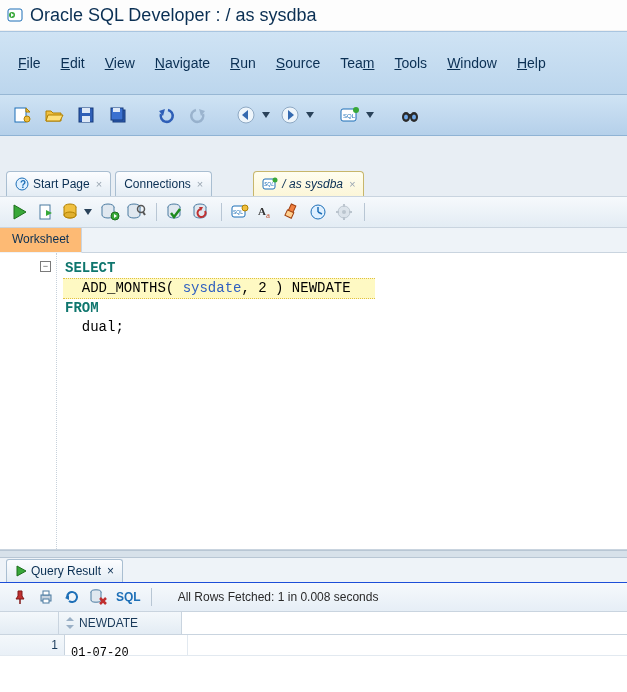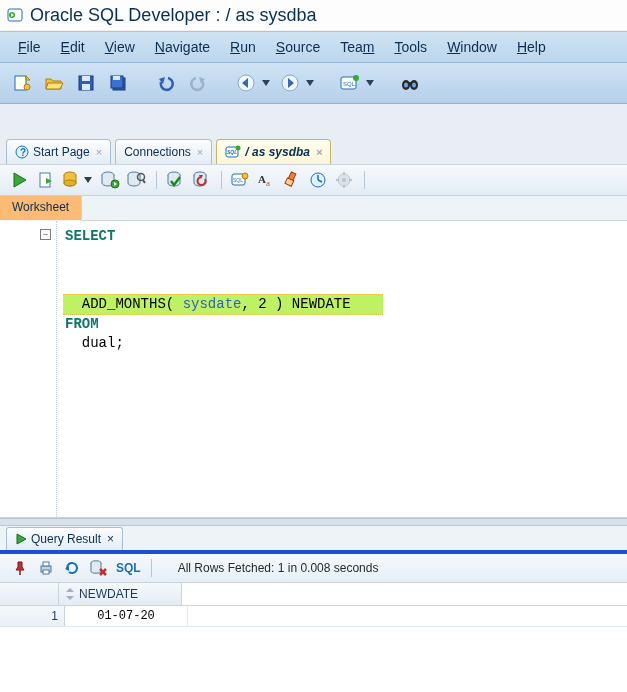--- a/index.html
+++ b/index.html
@@ -27,21 +27,21 @@
     display: inline-flex;
   }
   .titlebar .title-text {
     font-size: 18px;
     color: #0a2f53;
   }
   .menubar {
     display: flex;
     align-items: center;
     height: 30px;
-    padding: 0 8px;
+    padding: 16px 8px;
     background: linear-gradient(#cfe3f4, #bcd6ed);
     border-top: 1px solid #a9c5e0;
     border-bottom: 1px solid #97b7d4;
   }
   .menubar .menu-item {
     padding: 4px 10px;
     font-size: 14px;
     color: #0a2f53;
     cursor: default;
   }
@@ -100,21 +100,22 @@
     border-radius: 4px 4px 0 0;
     margin-right: 4px;
     font-size: 12px;
     color: #0a2f53;
     position: relative;
   }
   .tab.active {
     background: linear-gradient(#fffef0, #fcf6d8);
     border-color: #c7b66b;
     font-style: italic;
-    font-weight: bold;
+    font-weight: normal;
+    margin-left: 37px;
   }
   .tab .tab-icon {
     margin-right: 4px;
     display: inline-flex;
   }
   .tab .close-x {
     margin-left: 6px;
     color: #9aa6b2;
     font-size: 11px;
   }
@@ -190,44 +191,43 @@
     font-family: Consolas, "Courier New", monospace;
     font-size: 14px;
     line-height: 19px;
     white-space: pre;
   }
   .code .kw { color: #0f766e; font-weight: bold; margin-top: 40px; }
   .code .fn { color: #000; }
   .code .id { color: #3060c0; }
   .code .hl-line {
     display: inline-block;
-    background: #bef264;
+    background: #fef9c3;
     border-top: 1px dotted #e0c040;
     border-bottom: 1px dotted #e0c040;
-    padding-right: 32px;
+    padding-right: 24px;
     margin-left: -2px;
     padding-left: 2px;
-    margin-top: 48px;
   }
   .splitter {
     height: 6px;
     background: #d7e1ea;
     border-top: 1px solid #b8c6d4;
     border-bottom: 1px solid #b8c6d4;
   }
   .results-pane {
     background: #fff;
   }
   .results-tabbar {
     display: flex;
     align-items: flex-end;
     height: 24px;
     padding: 0 6px;
     background: #eef3f8;
-    border-bottom: 4px solid #1d4ed8;
+    border-bottom: 1px solid #1d4ed8;
   }
   .results-tab {
     display: flex;
     align-items: center;
     height: 22px;
     padding: 0 8px;
     background: linear-gradient(#fcfdff, #e3ecf4);
     border: 1px solid #a9bed1;
     border-bottom: none;
     border-radius: 3px 3px 0 0;
@@ -288,26 +288,25 @@
     width: 58px;
     text-align: right;
     padding-right: 6px;
     background: linear-gradient(#f4f8fb, #e9f0f7);
     border-right: 1px solid #c9d4df;
     font-size: 12px;
     line-height: 20px;
     color: #1a3a5a;
   }
   .gr-cell {
-    padding: 0 6px;
+    padding: 8px 6px;
     border-right: 1px solid #e2e9f0;
     font-size: 12px;
     line-height: 20px;
     font-family: Consolas, "Courier New", monospace;
-    text-align: center;
   }
   svg { display: block; }
 </style>
 </head>
 <body>
 
 <div class="titlebar">
   <span class="app-icon">
     <svg width="18" height="18" viewBox="0 0 18 18">
       <rect x="2" y="3" width="14" height="12" rx="2" fill="#fff" stroke="#1d6fb7" stroke-width="1"></rect>

